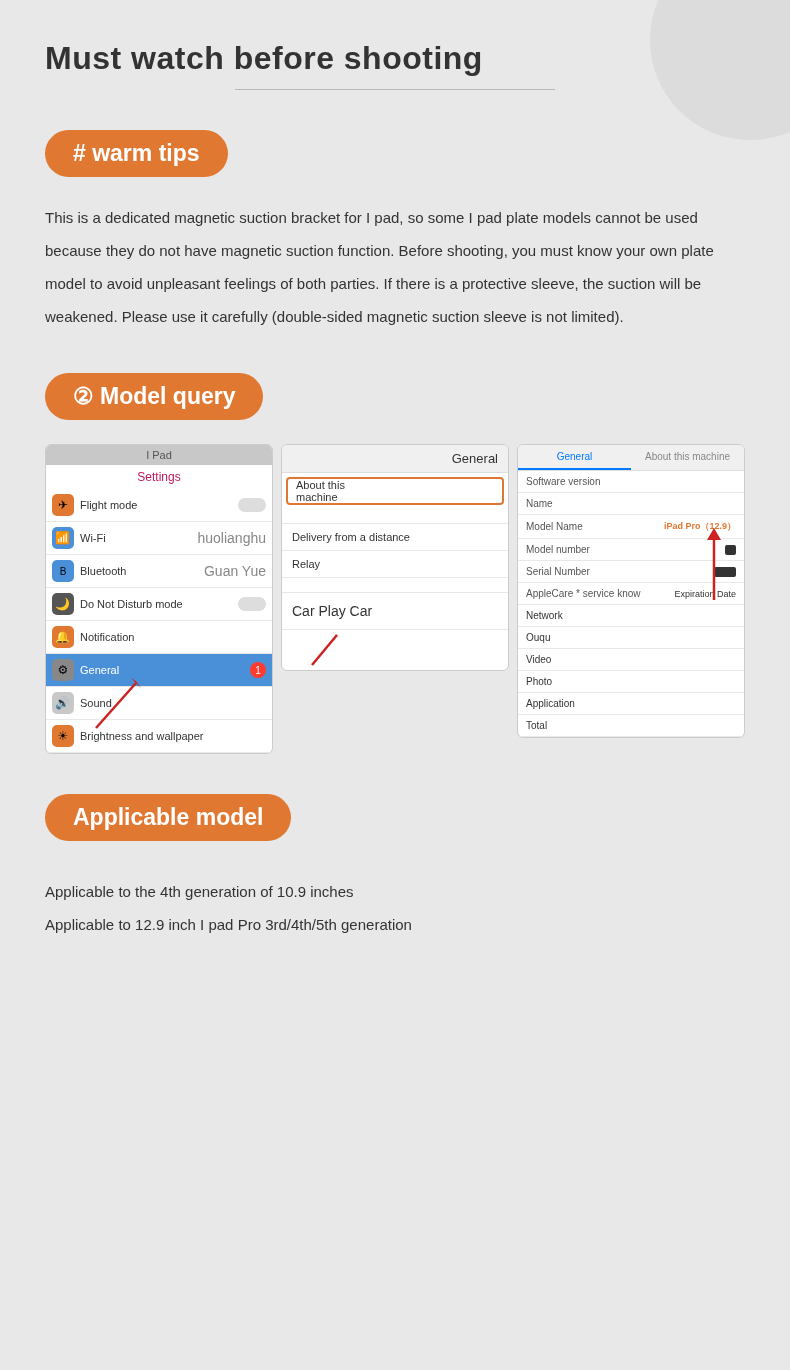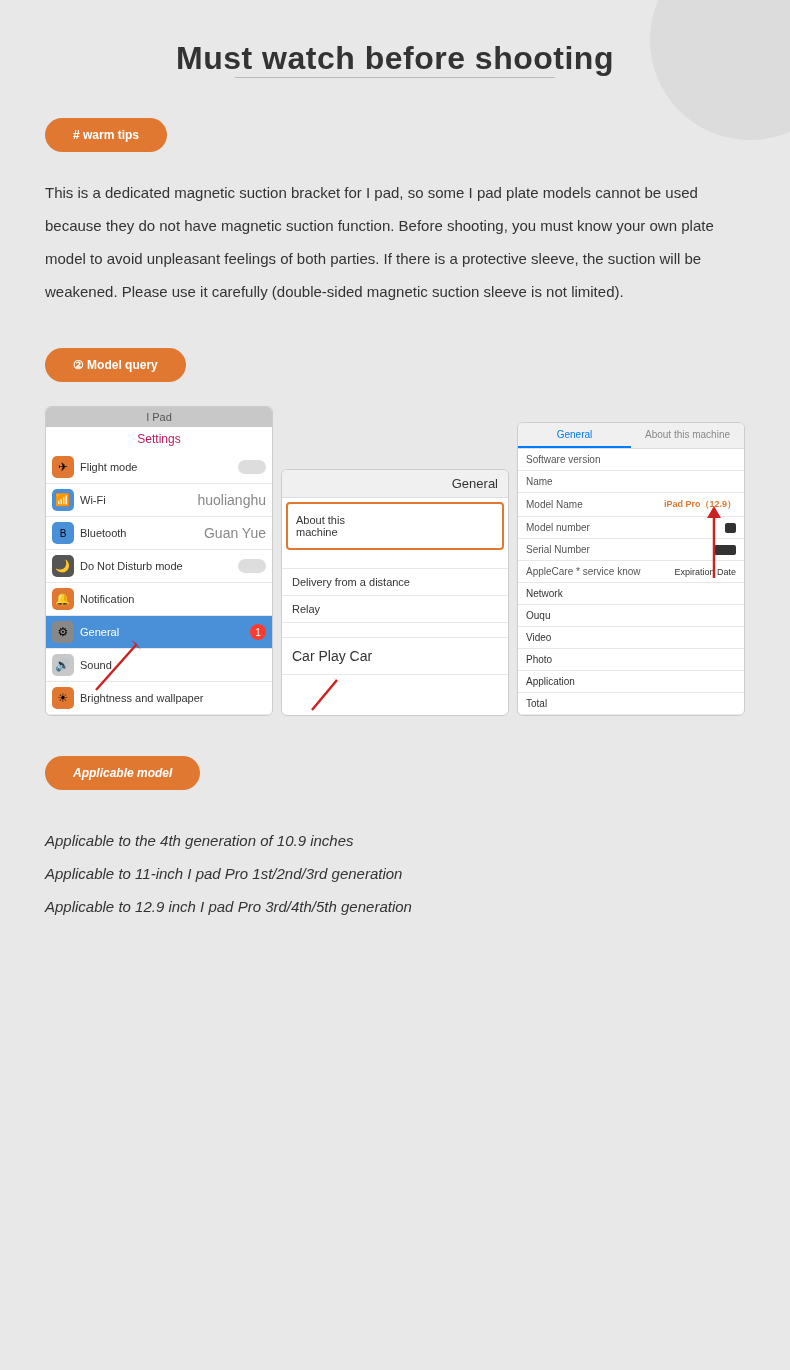--- a/index.html
+++ b/index.html
@@ -25,40 +25,40 @@
       z-index: 0;
     }
 
     .page-container {
       position: relative;
       z-index: 1;
       padding: 40px 45px 60px 45px;
     }
 
     .page-title {
-      text-align: center;
       font-size: 32px;
       font-weight: 600;
       color: #333;
+      margin-bottom: 12px;
       letter-spacing: 0.5px;
     }
 
     .title-divider {
       width: 320px;
       height: 1px;
       background: #bbb;
       margin: 0 auto 40px auto;
     }
 
     
     .section-tag {
       display: inline-block;
       background: #e07832;
       color: #fff;
-      font-size: 12px;
+      font-size: 23px;
       font-weight: 600;
       padding: 10px 28px;
       border-radius: 30px;
       margin-bottom: 24px;
     }
 
     
     .body-text {
       font-size: 15px;
       line-height: 2.2;
@@ -81,21 +81,21 @@
       font-size: 13px;
       color: #444;
       text-align: center;
       flex: 1;
     }
 
     
     .screenshots-row {
       display: flex;
       gap: 8px;
-      align-items: flex-end;
+      align-items: flex-start;
     }
 
     .screenshot-box {
       flex: 1;
       background: #fff;
       border-radius: 6px;
       overflow: hidden;
       border: 1px solid #ccc;
       font-size: 11px;
     }
@@ -245,21 +245,20 @@
     .ss3-section-label {
       padding: 5px 8px;
       font-size: 10px;
       color: #333;
       border-bottom: 1px solid #e8e8e8;
     }
 
     
     .applicable-section {
       margin-top: 20px;
-      font-style: italic;
     }
 
     .applicable-list {
       font-size: 15px;
       line-height: 2.2;
       color: #333;
       margin-top: 10px;
     }
 
     .applicable-item {
@@ -364,21 +363,21 @@
 
         <svg class="ss1-arrow-svg" width="80" height="60">
           <line x1="10" y1="55" x2="50" y2="10" stroke="#cc2222" stroke-width="2.5"></line>
           <polygon points="45,5 55,15 50,8" fill="#cc2222"></polygon>
         </svg>
       </div>
 
       <div class="screenshot-box">
         <div class="ss2-title">General</div>
 
-        <div style="border: 2px solid #e07832; margin: 4px; border-radius: 4px; padding: 10px 8px; font-size:11px; color:#333;">
+        <div style="border: 2px solid #e07832; margin: 4px; border-radius: 4px; padding: 0 8px; font-size:11px; color:#333;">
           <span>About this<br>machine</span>
         </div>
 
         <div class="ss2-row" style="height:14px;"></div>
         <div class="ss2-row">Delivery from a distance</div>
         <div class="ss2-row">Relay</div>
         <div class="ss2-row" style="height:14px;"></div>
         <div class="ss2-row" style="font-size:14px;font-weight:500;padding:10px;">Car Play Car</div>
 
         <div style="position:relative; height:40px;">
@@ -434,18 +433,17 @@
         </svg>
       </div>
 
     </div>
   </div>
 
   <div class="applicable-section">
     <div class="section-tag">Applicable model</div>
     <div class="applicable-list">
       <span class="applicable-item">Applicable to the 4th generation of 10.9 inches</span>
-      <span class="applicable-item">Applicable to 11-inch I pad Pro 1st/2nd/3rd generation</span>
       <span class="applicable-item">Applicable to 12.9 inch I pad Pro 3rd/4th/5th generation</span>
     </div>
   </div>
 
 </div>
 
 </body></html>

